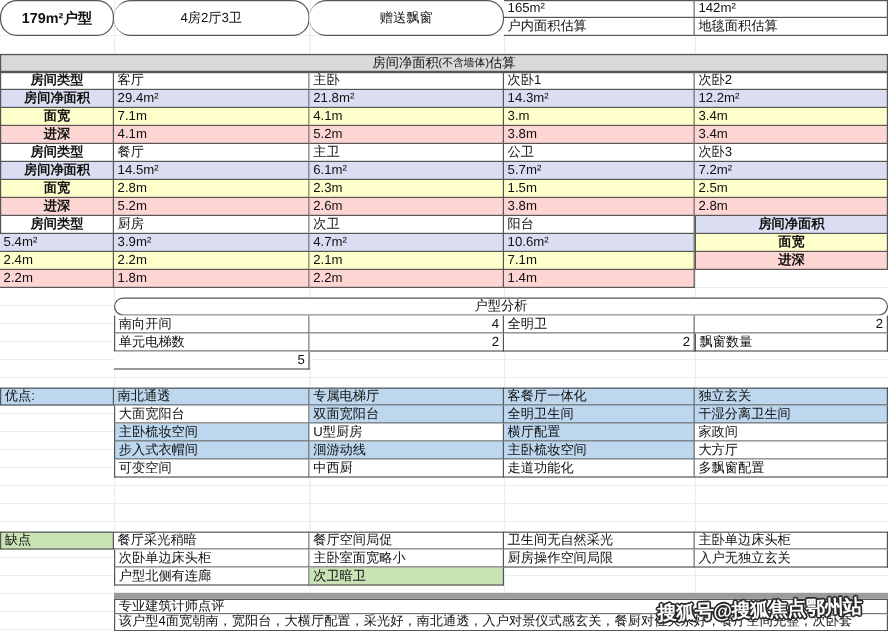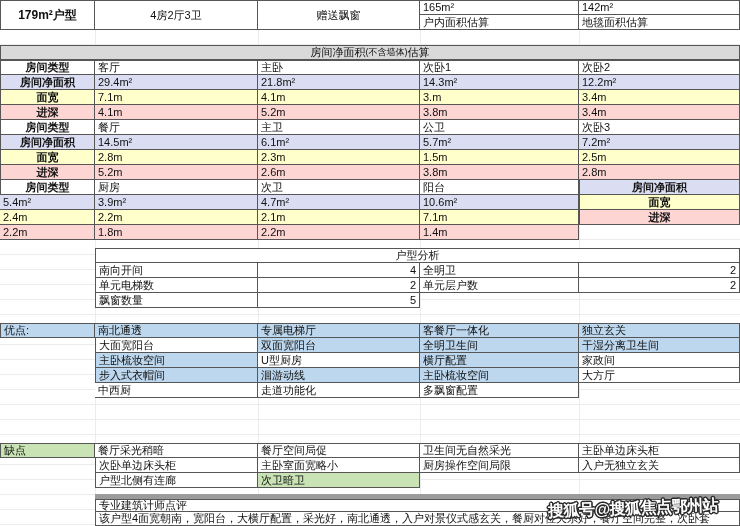--- a/index.html
+++ b/index.html
@@ -31,21 +31,21 @@
   .sec-pros{left:0;top:323px;width:740px;grid-template-columns:95px 163px 162px 159px 161px;grid-auto-rows:15px;}
   .sec-cons{left:0;top:443px;width:628px;grid-template-columns:95px 163px 162px 159px 161px;grid-auto-rows:15px;}
   .sec-review{left:95px;top:499px;width:709px;grid-template-columns:645px;grid-template-rows:13px 14px;}
 
   .c{box-sizing:border-box;background:#fff;border-right:1px solid var(--bd);border-bottom:1px solid var(--bd);
      padding:0 3px;line-height:13px;white-space:nowrap;overflow:hidden;display:flex;align-items:center;}
   .bt{border-top:1px solid var(--bd);}
   .bl{border-left:1px solid var(--bd);}
   .ghost{background:transparent;border:none;}
   .lab{font-weight:bold;justify-content:center;padding:0;}
-  .center{justify-content:center;}
+  .center{justify-content:center;border-radius:14px;}
   .right{justify-content:flex-end;}
   .bold{font-weight:bold;font-size:12px;}
   .span2{grid-row:1/3;}
   .bg-lav{background:var(--lav);}
   .bg-yel{background:var(--yel);}
   .bg-pink{background:var(--pink);}
   .bg-pro{background:var(--blue);}
   .bg-con{background:var(--green);}
 
   #gray-title{position:absolute;left:0;top:45px;width:740px;height:15px;box-sizing:border-box;
@@ -152,21 +152,20 @@
 </div>
 
 <div class="sec sec-analysis">
   <div class="c bt bl center" style="grid-column:1/-1">户型分析</div>
   <div class="c bl">南向开间</div>
   <div class="c right">4</div>
   <div class="c">全明卫</div>
   <div class="c right">2</div>
   <div class="c bl">单元电梯数</div>
   <div class="c right">2</div>
-  <div class="c">单元层户数</div>
   <div class="c right">2</div>
   <div class="c bl">飘窗数量</div>
   <div class="c right">5</div>
   <div class="ghost"></div>
   <div class="ghost"></div>
 </div>
 
 <div class="sec sec-pros">
   <div class="c bt bl bg-pro">优点:</div>
   <div class="c bt bg-pro">南北通透</div>
@@ -182,20 +181,21 @@
   <div class="c bl bg-pro">主卧梳妆空间</div>
   <div class="c">U型厨房</div>
   <div class="c bg-pro">横厅配置</div>
   <div class="c">家政间</div>
   <div class="ghost"></div>
   <div class="c bl bg-pro">步入式衣帽间</div>
   <div class="c bg-pro">洄游动线</div>
   <div class="c bg-pro">主卧梳妆空间</div>
   <div class="c">大方厅</div>
   <div class="ghost"></div>
+  <div class="c bl">可变空间</div>
   <div class="c">中西厨</div>
   <div class="c">走道功能化</div>
   <div class="c">多飘窗配置</div>
 </div>
 
 <div class="sec sec-cons">
   <div class="c bt bl bg-con">缺点</div>
   <div class="c bt">餐厅采光稍暗</div>
   <div class="c bt">餐厅空间局促</div>
   <div class="c bt">卫生间无自然采光</div>

